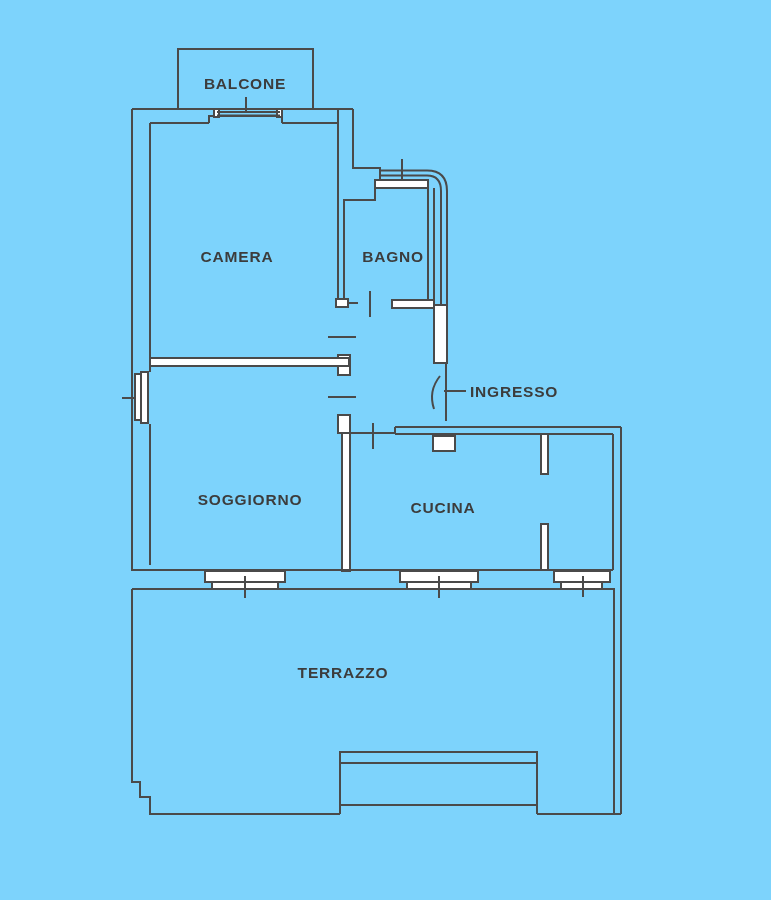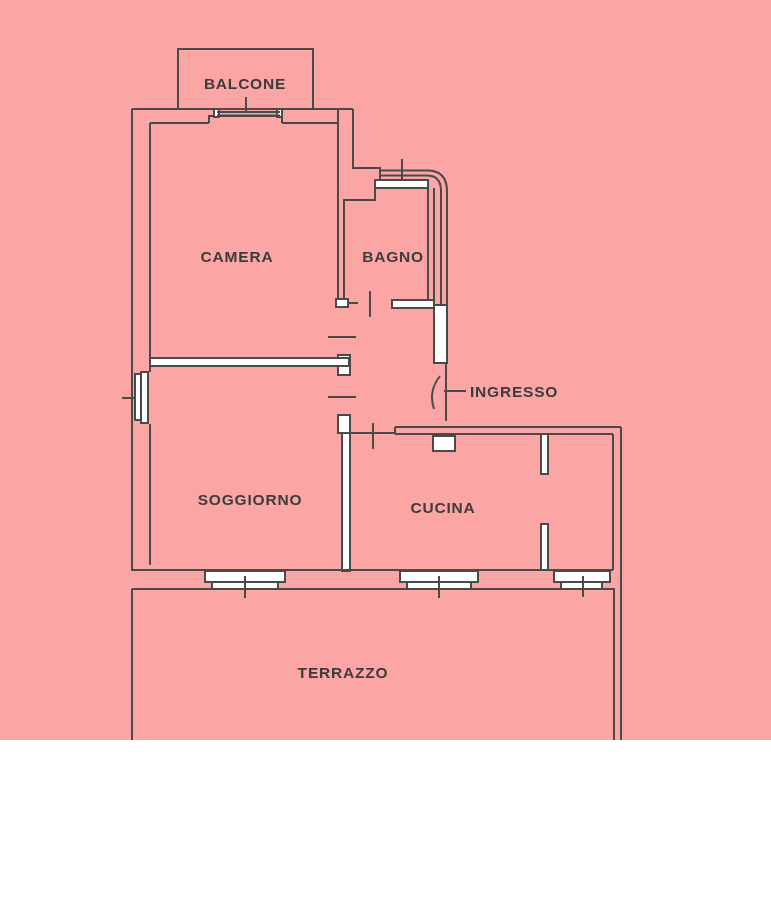--- a/index.html
+++ b/index.html
@@ -3,22 +3,22 @@
 <meta charset="utf-8">
 <style>
   html, body {
     margin: 0;
     padding: 0;
     background: #ffffff;
   }
   #stage {
     position: relative;
     width: 771px;
-    height: 740px;
-    background: #fca5a5;
+    height: 900px;
+    background: #7dd3fc;
     overflow: hidden;
   }
   svg {
     display: block;
   }
   .room-label {
     font-family: "Liberation Sans", "DejaVu Sans", sans-serif;
     font-weight: bold;
     font-size: 15.5px;
     letter-spacing: 0.8px;

